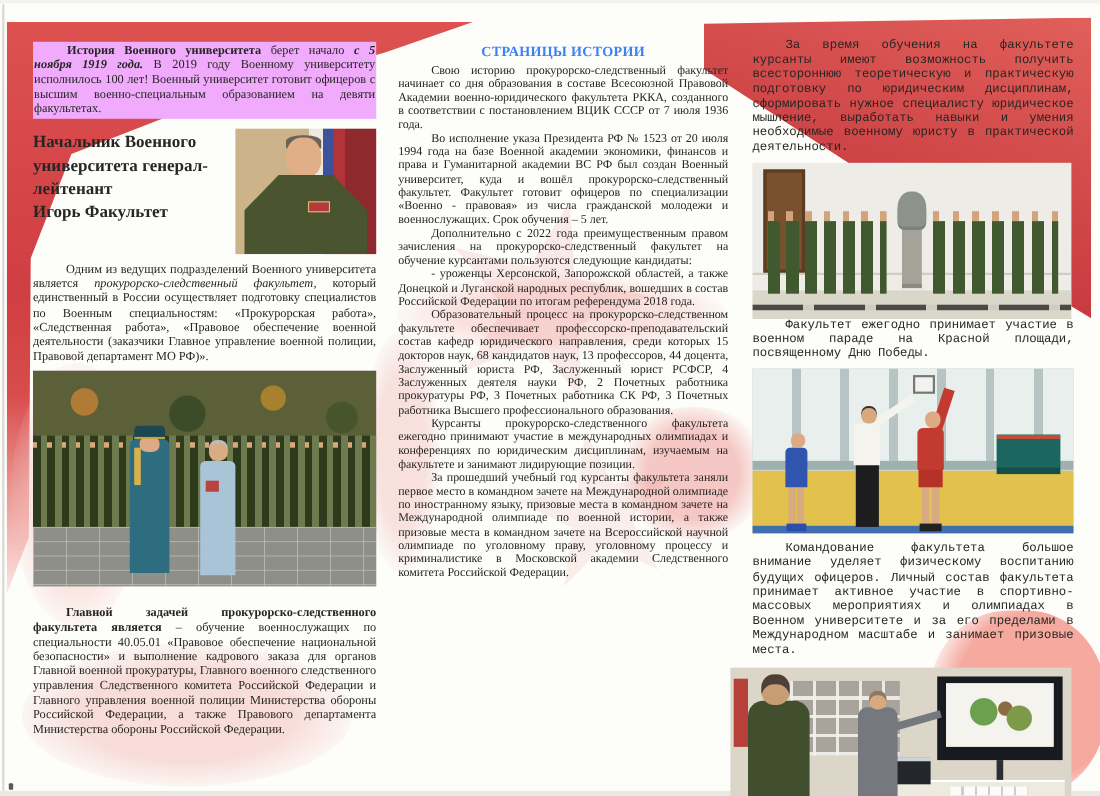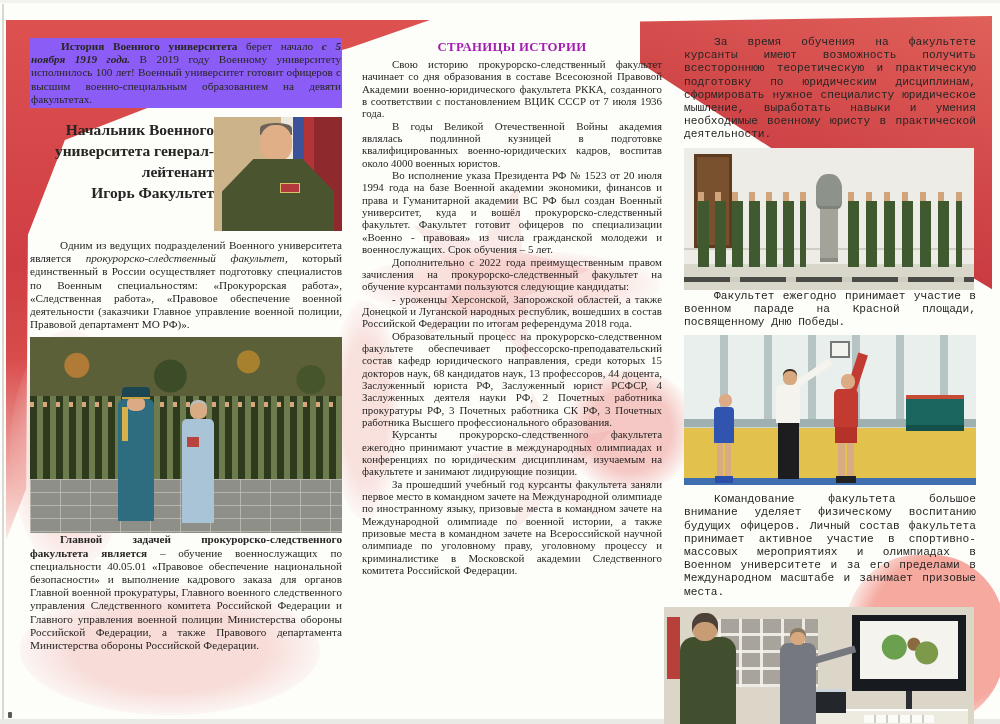--- a/index.html
+++ b/index.html
@@ -33,25 +33,25 @@
   .star2{left:470px;top:390px;width:150px;height:150px;transform:rotate(-10deg);background:rgba(228,112,110,.10);}
 
   
   .col{position:absolute;top:0;}
   .col-left{left:30px;top:38px;width:312px;}
   .col-mid{left:362px;top:40px;width:300px;}
   .col-right{left:684px;top:36px;width:292px;font-family:Liberation Mono, monospace;}
   p.para{margin:0;font-size:11.2px;line-height:13.2px;text-align:justify;text-indent:30px;}
   .col-mid p.para{font-size:10.9px;line-height:12.35px;}
   .b{font-weight:bold;} .i{font-style:italic;} .bi{font-weight:bold;font-style:italic;}
-  .whitebg{background:#8b5cf6;padding:2px 1px;}
-  h2.mid-head{margin:0 0 3px 0;font-size:12.8px;font-weight:bold;color:#a21caf;text-align:center;letter-spacing:.3px;}
+  .whitebg{background:#f0abfc;padding:2px 1px;}
+  h2.mid-head{margin:0 0 3px 0;font-size:12.8px;font-weight:bold;color:#3b82f6;text-align:center;letter-spacing:.3px;}
 
   .chief{display:flex;margin-top:9px;height:114px;}
-  .chief-text{width:184px;text-align:right;font-weight:bold;font-size:15.5px;line-height:21px;padding-top:2px;}
+  .chief-text{width:184px;text-align:left;font-weight:bold;font-size:15.5px;line-height:21px;padding-top:2px;}
   .chief-surname{display:block;font-style:italic;letter-spacing:.5px;}
   .chief-name{display:block;}
 
   
   .photo{position:relative;overflow:hidden;background:#888;}
   .ph{position:absolute;}
 
   .photo-portrait{width:128px;height:114px;margin-left:0;
     background:linear-gradient(90deg,#cdb389 0 52%,#ece8de 52% 62%,#3c539b 62% 70%,#b23438 70% 78%,#8e2a2e 78% 100%);}
   .pt-head{left:46px;top:8px;width:32px;height:36px;border-radius:45% 45% 40% 40%;
@@ -194,30 +194,29 @@
       <div class="ph pr-pave"></div>
       <div class="ph pr-of1"></div>
       <div class="ph pr-of1-gold"></div>
       <div class="ph pr-of1-head"></div>
       <div class="ph pr-of1-cap"></div>
       <div class="ph pr-of2"></div>
       <div class="ph pr-of2-head"></div>
       <div class="ph pr-of2-medals"></div>
     </div>
 
-    <p class="para" style="margin-top:0;">
+    <p class="para" style="margin-top:18px;">
       <span class="b">Главной задачей прокурорско-следственного факультета является</span>
       <span>– обучение военнослужащих по специальности 40.05.01 «Правовое обеспечение национальной безопасности» и выполнение кадрового заказа для органов Главной военной прокуратуры, Главного военного следственного управления Следственного комитета Российской Федерации и Главного управления военной полиции Министерства обороны Российской Федерации, а также Правового департамента Министерства обороны Российской Федерации.</span>
     </p>
   </div>
 
   <div class="col col-mid">
     <h2 class="mid-head">СТРАНИЦЫ ИСТОРИИ</h2>
     <p class="para">Свою историю прокурорско-следственный факультет начинает со дня образования в составе Всесоюзной Правовой Академии военно-юридического факультета РККА, созданного в соответствии с постановлением ВЦИК СССР от 7 июля 1936 года.</p>
-    <p class="para">В годы Великой Отечественной Войны академия являлась подлинной кузницей в подготовке квалифицированных военно-юридических кадров, воспитав около 4000 военных юристов.</p>
     <p class="para">Во исполнение указа Президента РФ № 1523 от 20 июля 1994 года на базе Военной академии экономики, финансов и права и Гуманитарной академии ВС РФ был создан Военный университет, куда и вошёл прокурорско-следственный факультет. Факультет готовит офицеров по специализации «Военно - правовая» из числа гражданской молодежи и военнослужащих. Срок обучения – 5 лет.</p>
     <p class="para">Дополнительно с 2022 года преимущественным правом зачисления на прокурорско-следственный факультет на обучение курсантами пользуются следующие кандидаты:</p>
     <p class="para">- уроженцы Херсонской, Запорожской областей, а также Донецкой и Луганской народных республик, вошедших в состав Российской Федерации по итогам референдума 2018 года.</p>
     <p class="para">Образовательный процесс на прокурорско-следственном факультете обеспечивает профессорско-преподавательский состав кафедр юридического направления, среди которых 15 докторов наук, 68 кандидатов наук, 13 профессоров, 44 доцента, Заслуженный юриста РФ, Заслуженный юрист РСФСР, 4 Заслуженных деятеля науки РФ, 2 Почетных работника прокуратуры РФ, 3 Почетных работника СК РФ, 3 Почетных работника Высшего профессионального образования.</p>
     <p class="para">Курсанты прокурорско-следственного факультета ежегодно принимают участие в международных олимпиадах и конференциях по юридическим дисциплинам, изучаемым на факультете и занимают лидирующие позиции.</p>
     <p class="para">За прошедший учебный год курсанты факультета заняли первое место в командном зачете на Международной олимпиаде по иностранному языку, призовые места в командном зачете на Международной олимпиаде по военной истории, а также призовые места в командном зачете на Всероссийской научной олимпиаде по уголовному праву, уголовному процессу и криминалистике в Московской академии Следственного комитета Российской Федерации.</p>
   </div>
 
   <div class="col col-right">
     <p class="para">За время обучения на факультете курсанты имеют возможность получить всестороннюю теоретическую и практическую подготовку по юридическим дисциплинам, сформировать нужное специалисту юридическое мышление, выработать навыки и умения необходимые военному юристу в практической деятельности.</p>

